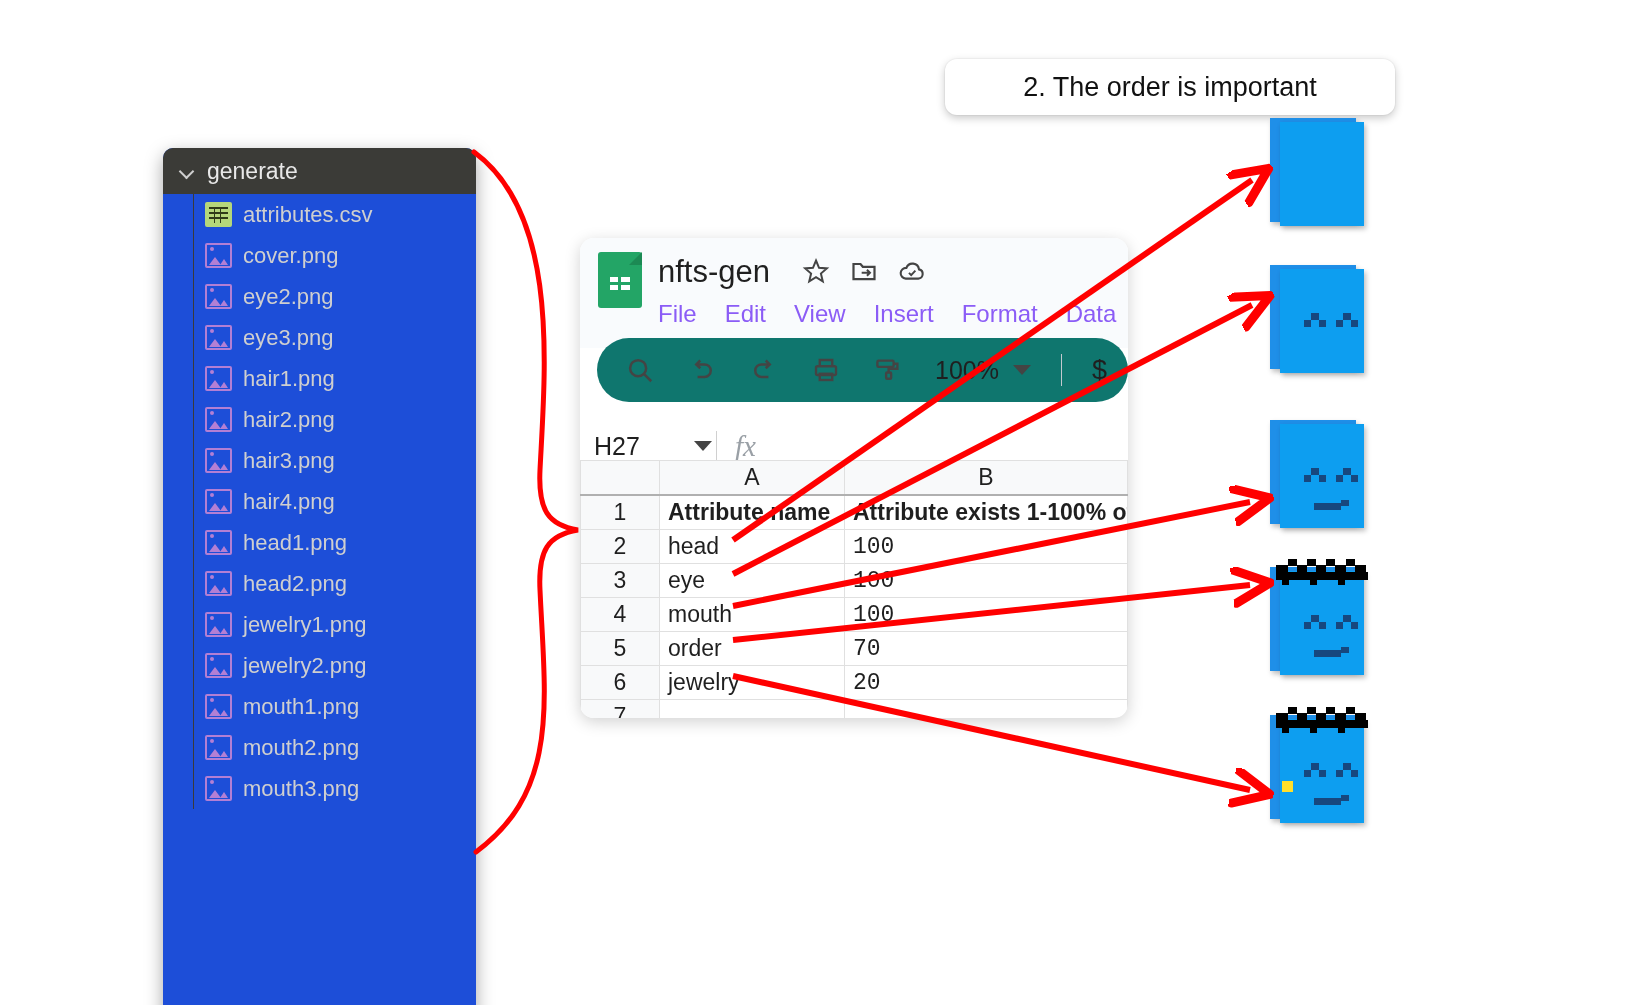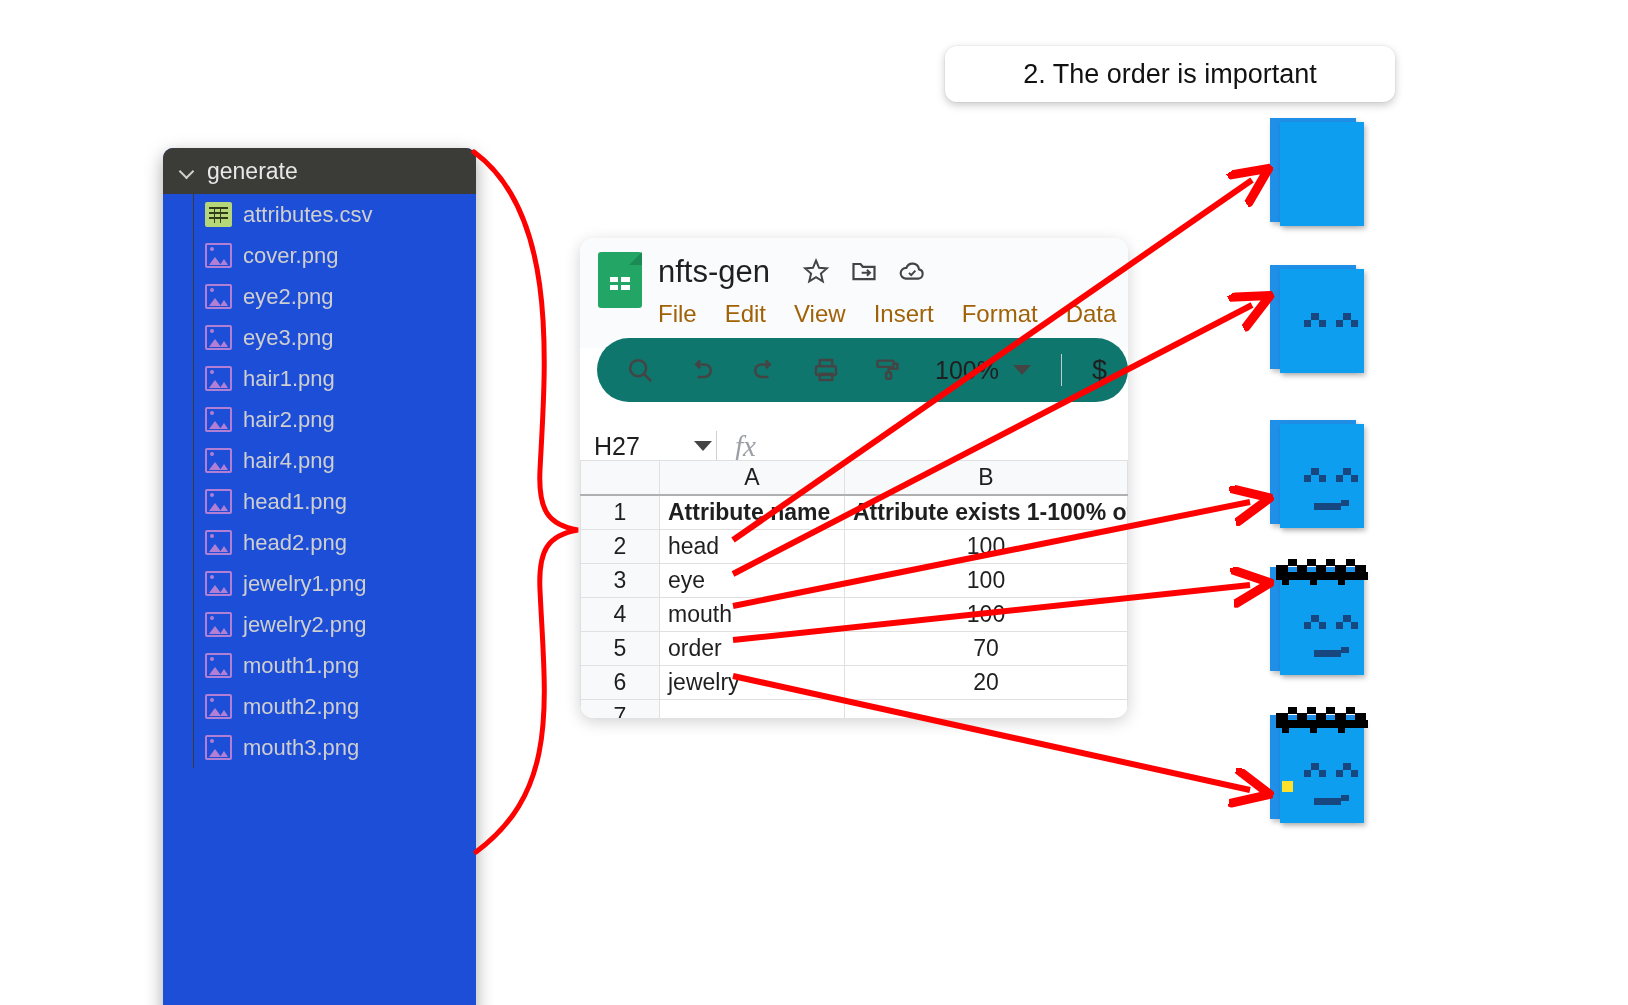--- a/index.html
+++ b/index.html
@@ -16,21 +16,21 @@
   .pill{
     position:absolute;
     background:#ffffff;
     border-radius:12px;
     box-shadow:0 3px 9px rgba(0,0,0,.22), 0 0 0 1px rgba(0,0,0,.03);
     display:flex;align-items:center;justify-content:center;
     color:#111;
     white-space:nowrap;
   }
   #pill-1{left:30px;top:49px;width:805px;height:56px;font-size:27px;}
-  #pill-2{left:945px;top:46px;width:450px;height:56px;font-size:27px;}
+  #pill-2{left:945px;top:59px;width:450px;height:56px;font-size:27px;}
 
   
   .explorer{
     position:absolute;left:163px;top:148px;width:313px;height:888px;
     background:#1d4ed8;
     border-radius:10px;
     box-shadow:0 6px 18px rgba(0,0,0,.35);
     overflow:hidden;
     font-size:22px;
   }
@@ -108,21 +108,21 @@
     content:"";position:absolute;inset:0;
     background:
       linear-gradient(to bottom,#23a566 0 3px,transparent 3px 8px,#23a566 8px 11px,transparent 11px 16px,#23a566 16px 20px),
       linear-gradient(to right,#23a566 0 3px,transparent 3px 11px,#23a566 11px 14px,transparent 14px 23px,#23a566 23px 26px);
   }
   .gs-titlewrap{display:flex;flex-direction:column;}
   .gs-titlerow{display:flex;align-items:center;height:40px;}
   .gs-title{font-size:31px;color:#1f1f1f;margin-right:32px;}
   .gs-icon{width:30px;height:30px;margin-right:18px;position:relative;flex:none;color:#444;}
   .gs-menurow{display:flex;align-items:center;height:40px;margin-top:2px;}
-  .gs-menu{font-size:24px;color:#a16207;margin-right:28px;}
+  .gs-menu{font-size:24px;color:#8b5cf6;margin-right:28px;}
 
   .gs-toolbar{
     position:absolute;left:17px;top:100px;right:0;height:64px;
     background:#0f766e;border-radius:32px;display:flex;align-items:center;
     padding-left:28px;
   }
   .tb-item{margin-right:32px;color:#444;display:flex;align-items:center;flex:none;}
   .zoom-txt{font-size:25px;color:#1f1f1f;margin-right:14px;}
   .caret{width:0;height:0;border-left:9px solid transparent;border-right:9px solid transparent;border-top:10px solid #444;}
   .tb-sep{width:1px;height:32px;background:#c3c9cf;margin-right:30px;flex:none;}
@@ -142,21 +142,21 @@
     border:1px solid #e0e0e0;height:33px;font-size:23px;color:#1f1f1f;
     padding:0 8px;overflow:hidden;white-space:nowrap;
   }
   .corner{width:62px;background:#f8f9fa;border-bottom:2px solid #b0b0b0 !important;}
   .colhead{background:#f8f9fa;text-align:center;font-weight:400;font-size:21px;color:#444;
            border-bottom:2px solid #b0b0b0 !important;}
   .rowhead{width:62px;background:#f8f9fa;text-align:center;font-size:21px;color:#444;font-weight:400;}
   .c-a{width:168px;}
   .c-b{width:auto;}
   .bold{font-weight:bold;}
-  .num{text-align:center;}
+  .num{font-family:Liberation Mono, monospace;}
 
   
   .token{position:absolute;width:94px;height:108px;}
   .tk-back{
     position:absolute;left:0;top:0;width:86px;height:104px;background:#1f8fe8;
     box-shadow:2px 3px 5px rgba(0,0,0,.25);
   }
   .tk-front{
     position:absolute;left:10px;top:4px;width:84px;height:104px;background:#0d9ef0;
     box-shadow:2px 3px 5px rgba(0,0,0,.25);
@@ -221,20 +221,26 @@
           <span class="f-icon ico-img">
             <span class="dot"></span>
           </span>
           <span>hair1.png</span>
         </div>
         <div class="file-row">
           <span class="f-icon ico-img">
             <span class="dot"></span>
           </span>
           <span>hair2.png</span>
+        </div>
+        <div class="file-row">
+          <span class="f-icon ico-img">
+            <span class="dot"></span>
+          </span>
+          <span>hair3.png</span>
         </div>
         <div class="file-row">
           <span class="f-icon ico-img">
             <span class="dot"></span>
           </span>
           <span>hair4.png</span>
         </div>
         <div class="file-row">
           <span class="f-icon ico-img">
             <span class="dot"></span>

